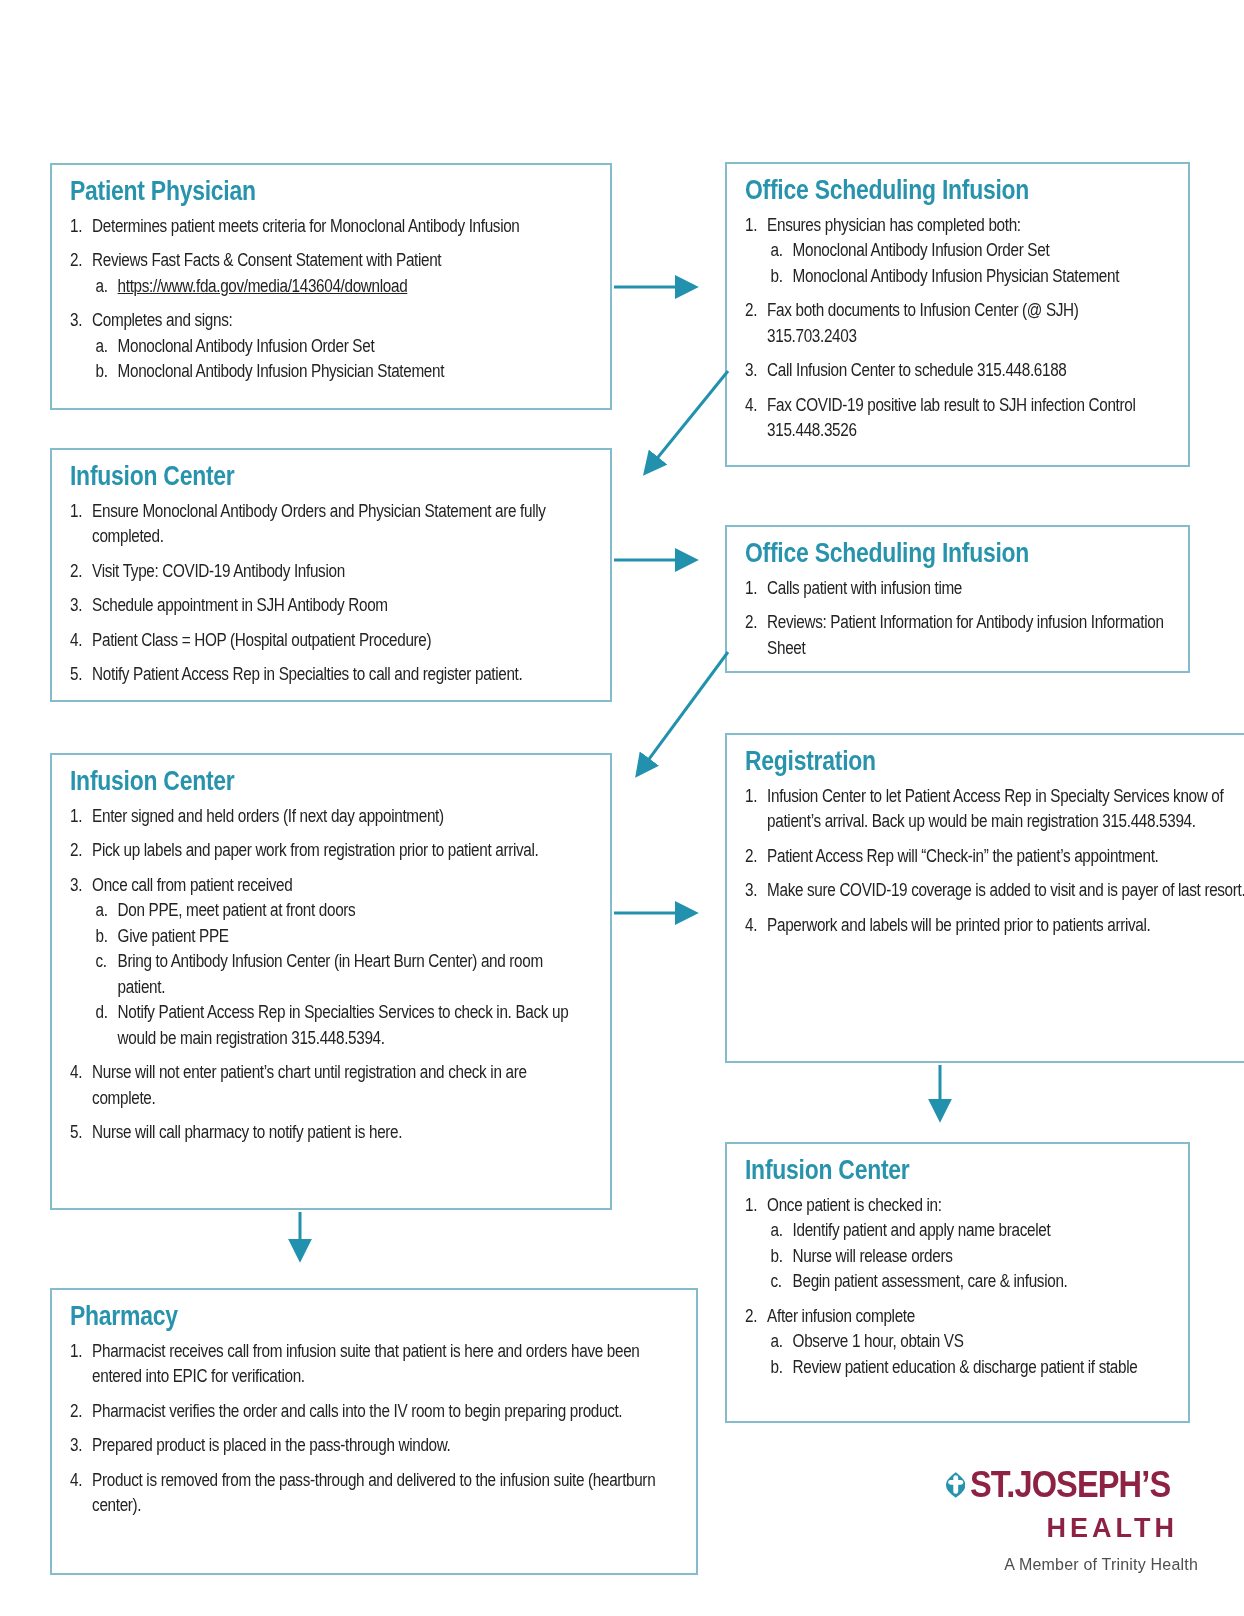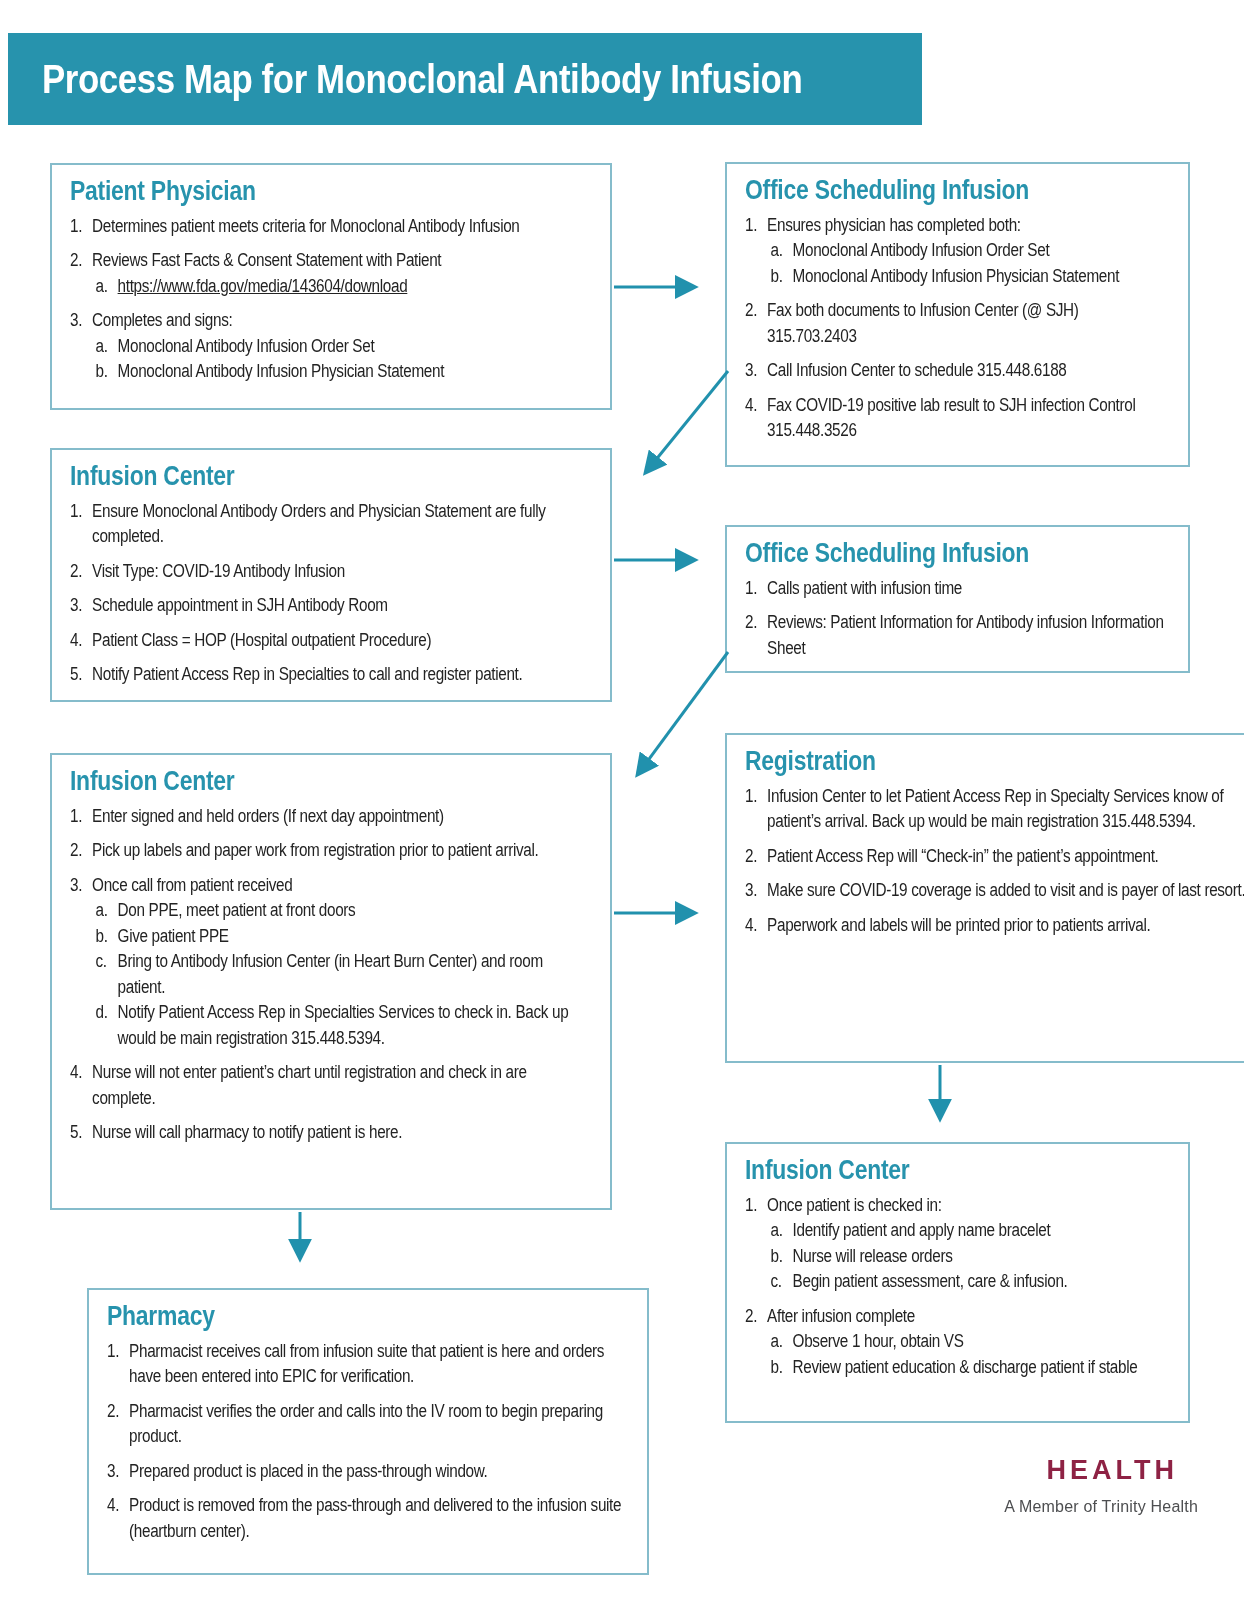--- a/index.html
+++ b/index.html
@@ -42,23 +42,20 @@
     letter-spacing:-1px;white-space:nowrap;transform:scaleX(0.88);transform-origin:0 50%;}
   .logo-health{font-size:27px;font-weight:bold;color:var(--maroon);letter-spacing:4px;
     text-align:right;margin-right:20px;margin-top:-1px;}
   .logo-tagline{font-size:16px;color:var(--gray);text-align:right;margin-top:12px;letter-spacing:0.2px;}
 </style>
 </head>
 <body>
 
 <div id="page">
 
-  <div class="title-bar">
-    <h1>Process Map for Monoclonal Antibody Infusion</h1>
-  </div>
 
   <div class="box" style="left:50px;top:163px;width:562px;height:247px;">
     <div class="content cond">
       <h2 class="box-title">Patient Physician</h2>
       <div>
           <div class="entry">
             <div class="item">
               <span class="num">1.</span>
               <div class="body">
                 <div>Determines patient meets criteria for Monoclonal Antibody Infusion</div>
@@ -230,21 +227,21 @@
               <span class="num">5.</span>
               <div class="body">
                 <div>Nurse will call pharmacy to notify patient is here.</div>
               </div>
             </div>
           </div>
         </div>
     </div>
   </div>
 
-  <div class="box" style="left:50px;top:1288px;width:562px;height:287px;margin-left:37px;">
+  <div class="box" style="left:50px;top:1288px;width:648px;height:287px;">
     <div class="content cond">
       <h2 class="box-title">Pharmacy</h2>
       <div>
           <div class="entry">
             <div class="item">
               <span class="num">1.</span>
               <div class="body">
                 <div>Pharmacist receives call from infusion suite that patient is here and orders have been entered into EPIC for verification.</div>
               </div>
             </div>
@@ -474,17 +471,25 @@
       <line x1="728" y1="371" x2="646" y2="472" marker-end="url(#ah)"></line>
       <line x1="614" y1="560" x2="694" y2="560" marker-end="url(#ah)"></line>
       <line x1="728" y1="652" x2="638" y2="774" marker-end="url(#ah)"></line>
       <line x1="614" y1="913" x2="694" y2="913" marker-end="url(#ah)"></line>
       <line x1="940" y1="1065" x2="940" y2="1118" marker-end="url(#ah)"></line>
       <line x1="300" y1="1212" x2="300" y2="1258" marker-end="url(#ah)"></line>
     </g>
   </svg>
 
   <div class="logo">
+    <div class="logo-row">
+      <svg width="44" height="58" viewBox="0 0 44 58">
+        <path fill="var(--teal, #2793AD)" d="M22,0 C32,8 44,17 44,29 C44,41.5 31,51 22,58 C13,51 0,41.5 0,29 C0,17 12,8 22,0 Z"></path>
+        <rect x="16.5" y="7" width="11" height="42" rx="5.5" fill="#ffffff"></rect>
+        <rect x="5" y="17.5" width="34" height="11" rx="5.5" fill="#ffffff"></rect>
+      </svg>
+      <span class="logo-name">ST.JOSEPH’S</span>
+    </div>
     <div class="logo-health">HEALTH</div>
     <div class="logo-tagline">A Member of Trinity Health</div>
   </div>
 
 </div>
 
 </body></html>

